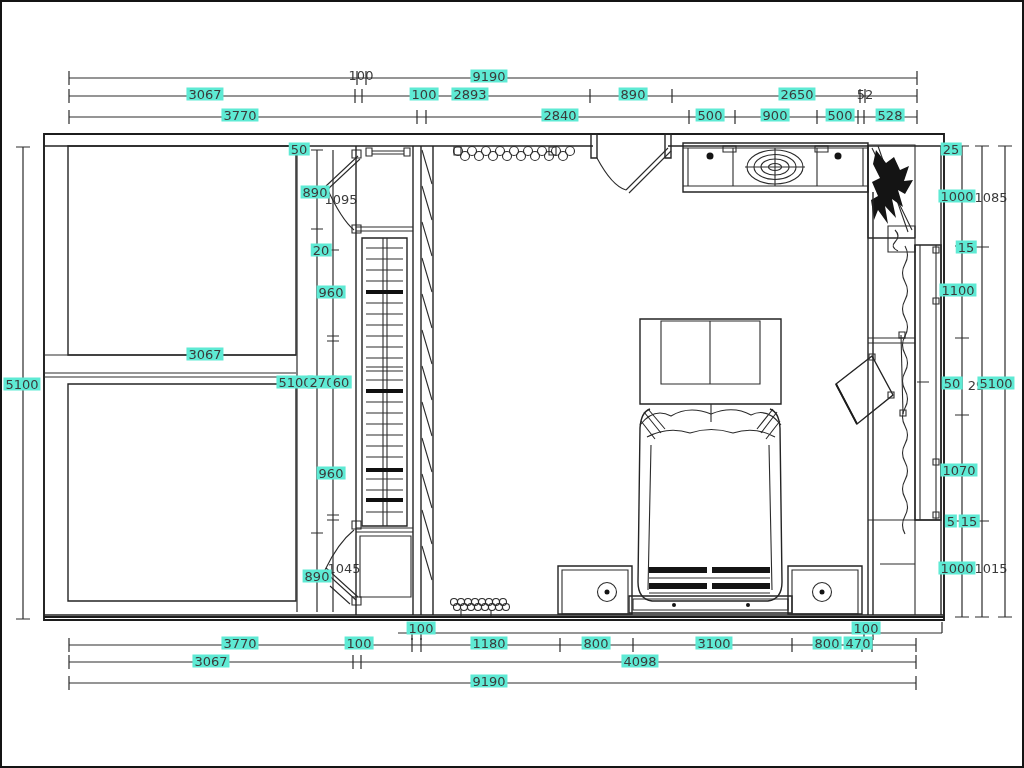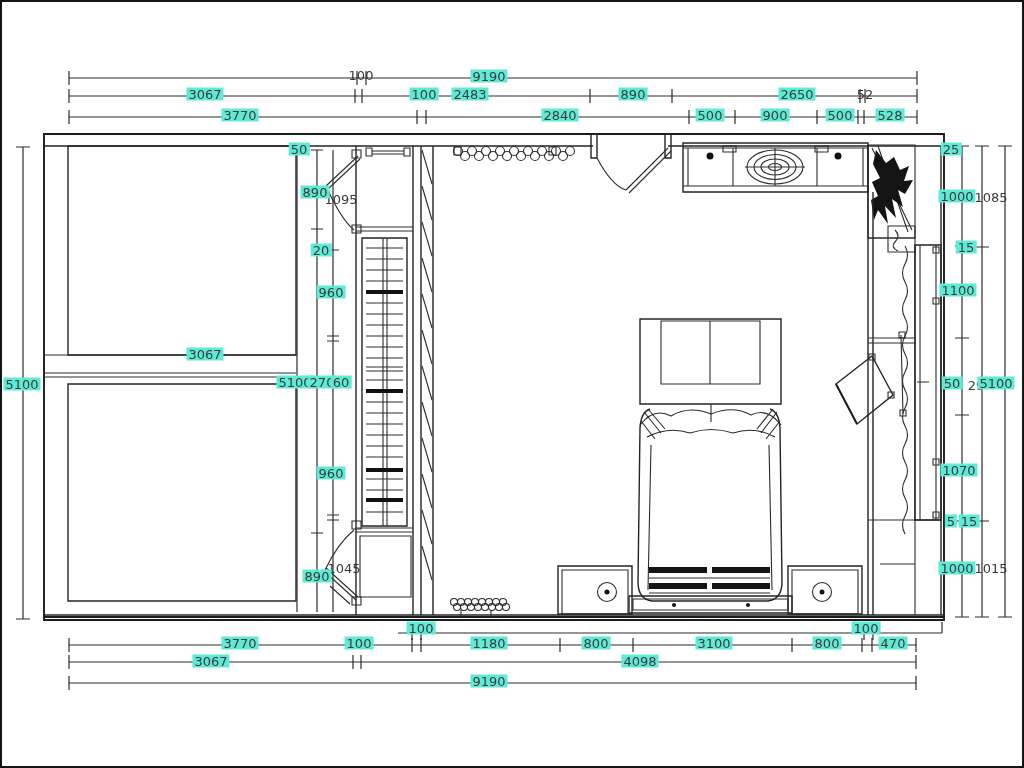--- a/index.html
+++ b/index.html
@@ -266,40 +266,40 @@
       <path class="d" d="M975,146 H989 M975,247 H989 M975,521 H989 M975,617 H989"></path>
       <path class="d" d="M998,146 H1012 M998,617 H1012"></path>
       <path class="d" d="M944,146 H955"></path>
     </g>
   </svg>
 
   <span class="dim nobg" style="left:361px;top:75px">100</span>
   <span class="dim" style="left:489px;top:76px">9190</span>
   <span class="dim" style="left:205px;top:94px">3067</span>
   <span class="dim" style="left:424px;top:94px">100</span>
-  <span class="dim" style="left:470px;top:94px">2483</span>
+  <span class="dim" style="left:470px;top:94px">2893</span>
   <span class="dim" style="left:633px;top:94px">890</span>
   <span class="dim" style="left:797px;top:94px">2650</span>
   <span class="dim nobg" style="left:865px;top:94px">52</span>
   <span class="dim" style="left:240px;top:115px">3770</span>
   <span class="dim" style="left:560px;top:115px">2840</span>
   <span class="dim" style="left:710px;top:115px">500</span>
   <span class="dim" style="left:775px;top:115px">900</span>
   <span class="dim" style="left:840px;top:115px">500</span>
   <span class="dim" style="left:890px;top:115px">528</span>
 
   <span class="dim" style="left:421px;top:628px">100</span>
   <span class="dim" style="left:866px;top:628px">100</span>
   <span class="dim" style="left:240px;top:643px">3770</span>
   <span class="dim" style="left:359px;top:643px">100</span>
   <span class="dim" style="left:489px;top:643px">1180</span>
   <span class="dim" style="left:596px;top:643px">800</span>
   <span class="dim" style="left:714px;top:643px">3100</span>
   <span class="dim" style="left:827px;top:643px">800</span>
-  <span class="dim" style="left:893px;top:643px">470</span>
+  <span class="dim" style="left:858px;top:643px">470</span>
   <span class="dim" style="left:211px;top:661px">3067</span>
   <span class="dim" style="left:640px;top:661px">4098</span>
   <span class="dim" style="left:489px;top:681px">9190</span>
 
   <span class="dim" style="left:22px;top:384px">5100</span>
 
   <span class="dim" style="left:951px;top:149px">25</span>
   <span class="dim" style="left:957px;top:196px">1000</span>
   <span class="dim" style="left:966px;top:247px">15</span>
   <span class="dim" style="left:958px;top:290px">1100</span>

